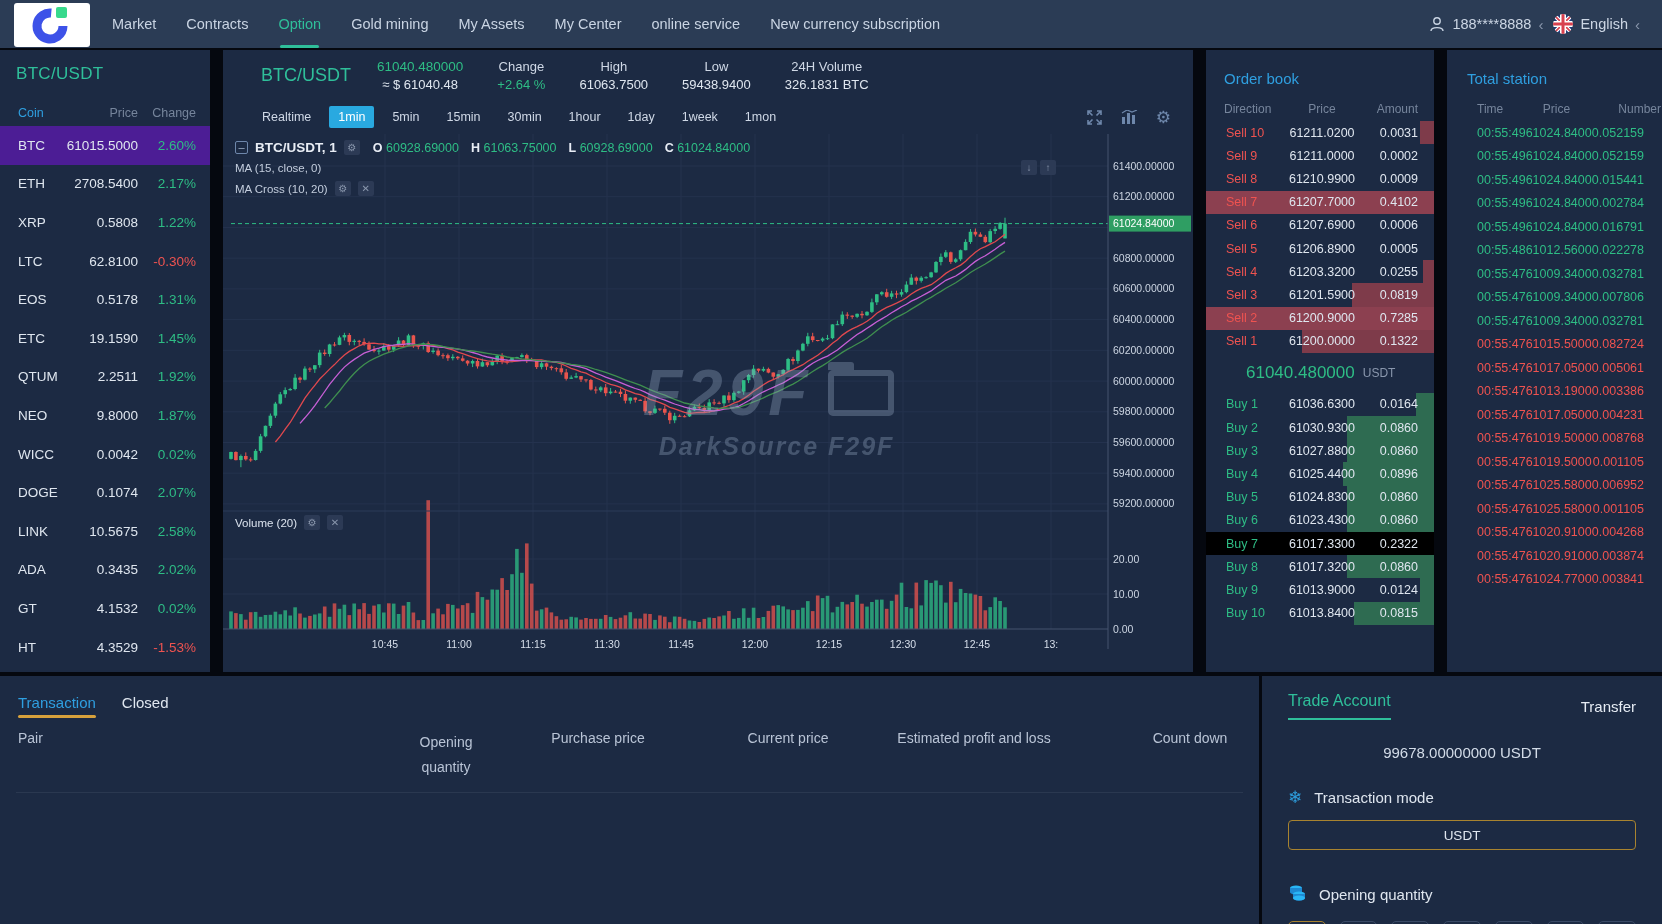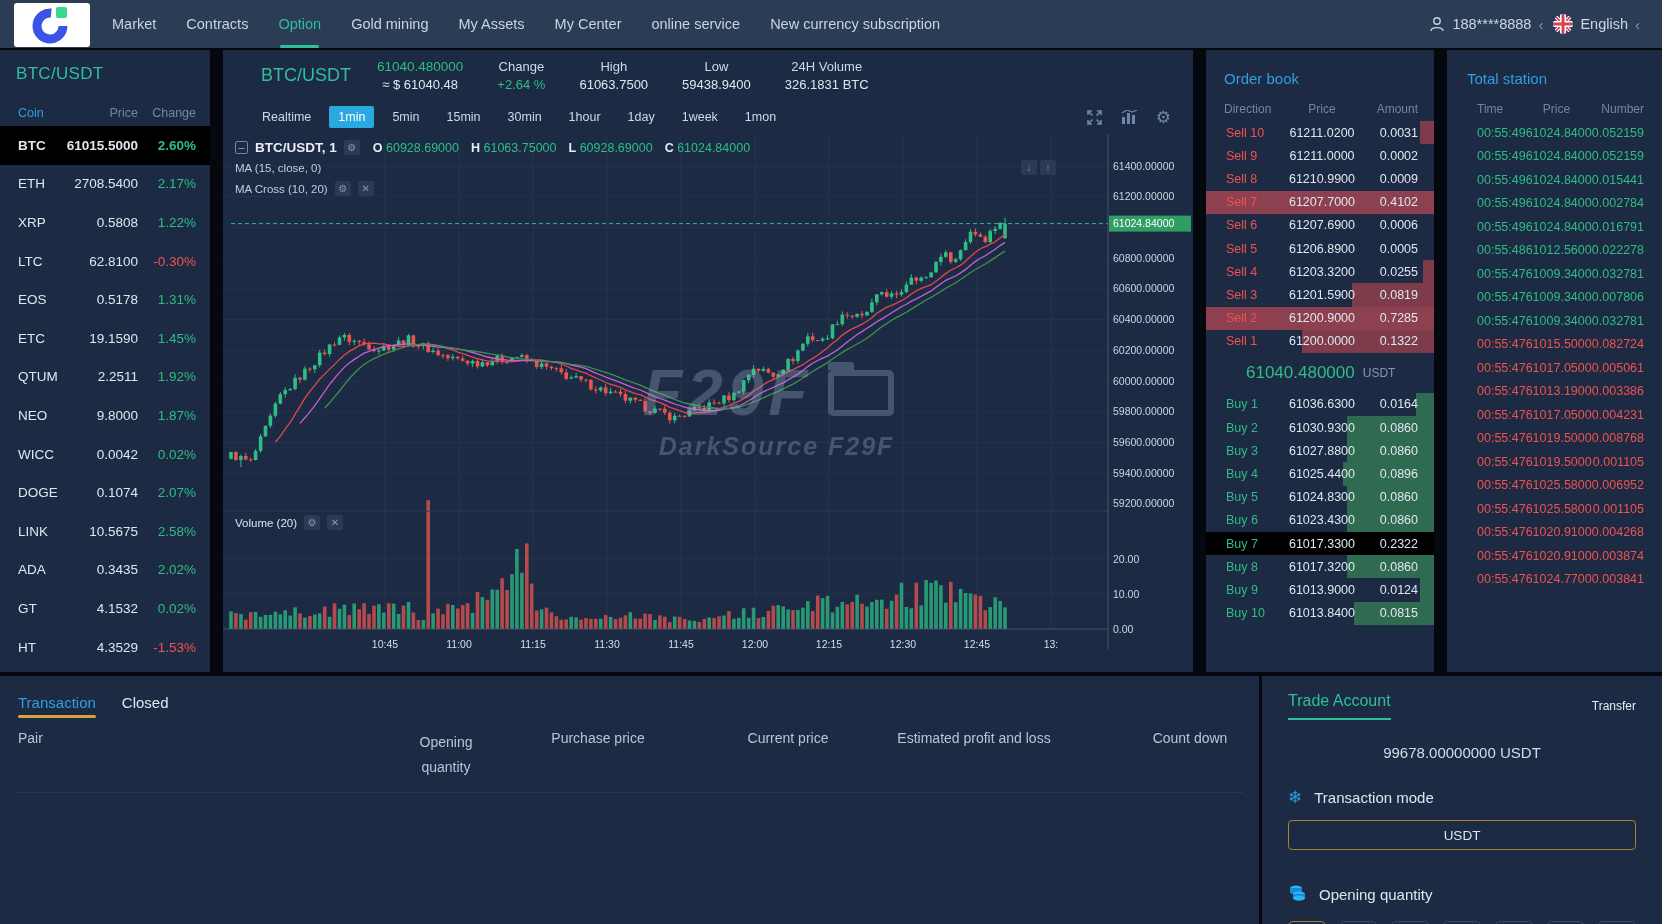--- a/index.html
+++ b/index.html
@@ -27,21 +27,21 @@
   .panel { background:#1c2a43; }
 
   
   .sidebar { width:210px; flex:none; overflow:hidden; }
   .sb-title { margin:14px 0 0 16px; color:#2fbf9a; font-size:17px; letter-spacing:.3px; }
   .sb-headers { display:flex; margin-top:16px; height:26px; align-items:center; font-size:12.5px; color:#76859c; }
   .sb-headers .h-coin { width:62px; padding-left:18px; color:#2f9fe0; }
   .sb-headers .h-price { flex:1; text-align:right; }
   .sb-headers .h-change { width:72px; text-align:right; padding-right:14px; }
   .coin-row { display:flex; align-items:center; height:38.6px; font-size:13.5px; color:#dfe6ef; cursor:pointer; }
-  .coin-row.selected { background:#000000;font-weight:bold; }
+  .coin-row.selected { background:#4c1d95; }
   .coin-sym { width:62px; padding-left:18px; }
   .coin-price { flex:1; text-align:right; }
   .coin-chg { width:72px; text-align:right; padding-right:14px; }
   .up { color:#2ebd85; } .down { color:#ef5350; }
 
   
   .chart-panel { width:970px; flex:none; display:flex; flex-direction:column; overflow:hidden; }
   .chart-header { height:52px; display:flex; align-items:center; }
   .ch-pair { color:#2fbf9a; font-size:18px; margin:0 26px 0 38px; }
   .ch-col { margin-right:34px; text-align:center; }
@@ -100,21 +100,21 @@
   .ob-mid { height:40px; display:flex; align-items:center; padding-left:40px; gap:8px; }
   .ob-mid-price { color:#2ebd85; font-size:17px; }
   .ob-mid-unit { color:#8a97ad; font-size:12px; }
 
   
   .totalstation { flex:1; overflow:hidden; }
   .ts-title { margin:20px 0 0 20px; color:#2f9fe0; font-size:15px; }
   .ts-headers { display:flex; margin-top:10px; height:24px; align-items:center; font-size:12px; color:#76859c; }
   .ts-headers .h-time { width:92px; padding-left:30px; }
   .ts-headers .h-price { flex:1; text-align:center; }
-  .ts-headers .h-num { width:88px; text-align:right; padding-right:18px; }
+  .ts-headers .h-num { width:88px; text-align:right; padding-right:1px; }
   .ts-row { display:flex; align-items:center; height:23.5px; font-size:12.5px; }
   .ts-time { width:92px; padding-left:30px; }
   .ts-price { flex:1; text-align:center; }
   .ts-num { width:88px; text-align:right; padding-right:18px; }
 
   
   .bottom { flex:1; margin-top:4px; display:flex; gap:3px; }
   .positions { flex:1; position:relative; overflow:hidden; }
   .pos-tabs { display:flex; gap:26px; margin:18px 0 0 18px; }
   .pos-tab { font-size:15px; color:#dfe6ef; cursor:pointer; padding-bottom:7px; position:relative; }
@@ -124,21 +124,21 @@
   .pos-headers { position:relative; height:56px; margin-top:8px; font-size:14px; color:#b9c4d6; }
   .ph { position:absolute; top:4px; transform:translateX(-50%); white-space:nowrap; }
   .ph.first { left:18px; transform:none; }
   .ph.wrap { width:86px; text-align:center; white-space:normal; line-height:1.75; }
   .pos-rule { border:none; border-top:1px solid #2a3850; margin:10px 16px 0 16px; }
 
   
   .trade-account { width:400px; flex:none; overflow:hidden; padding:16px 26px 0 26px; }
   .ta-top { display:flex; align-items:center; justify-content:space-between; }
   .ta-title { color:#2fbf9a; font-size:16px; padding-bottom:8px; border-bottom:2px solid #2fbf9a; cursor:pointer; }
-  .ta-transfer { color:#e6ecf4; font-size:12px; cursor:pointer;margin-left:12px; }
+  .ta-transfer { color:#e6ecf4; font-size:15px; cursor:pointer;margin-left:12px; }
   .ta-balance { text-align:center; color:#d3dce8; font-size:15px; margin-top:24px; }
   .ta-mode-row { display:flex; align-items:center; gap:12px; margin-top:26px; color:#dfe6ef; font-size:15px; }
   .snow { color:#2d9cdb; font-size:17px; }
   .ta-usdt-btn { margin-top:12px; height:30px; width:100%; background:transparent; border:1px solid #a8832f;
     border-radius:4px; color:#dfe6ef; font-size:13.5px; cursor:pointer; font-family:inherit; }
   .ta-qty-row { display:flex; align-items:center; gap:12px; margin-top:34px; color:#dfe6ef; font-size:15px; }
   .qty-btns { display:flex; gap:14px; margin-top:16px; }
   .qty-btn { width:40px; height:28px; border-radius:5px; border:1px solid #3a4a66; background:transparent; cursor:pointer; }
   .qty-btn.first { border-color:#a8832f; }
 </style>

